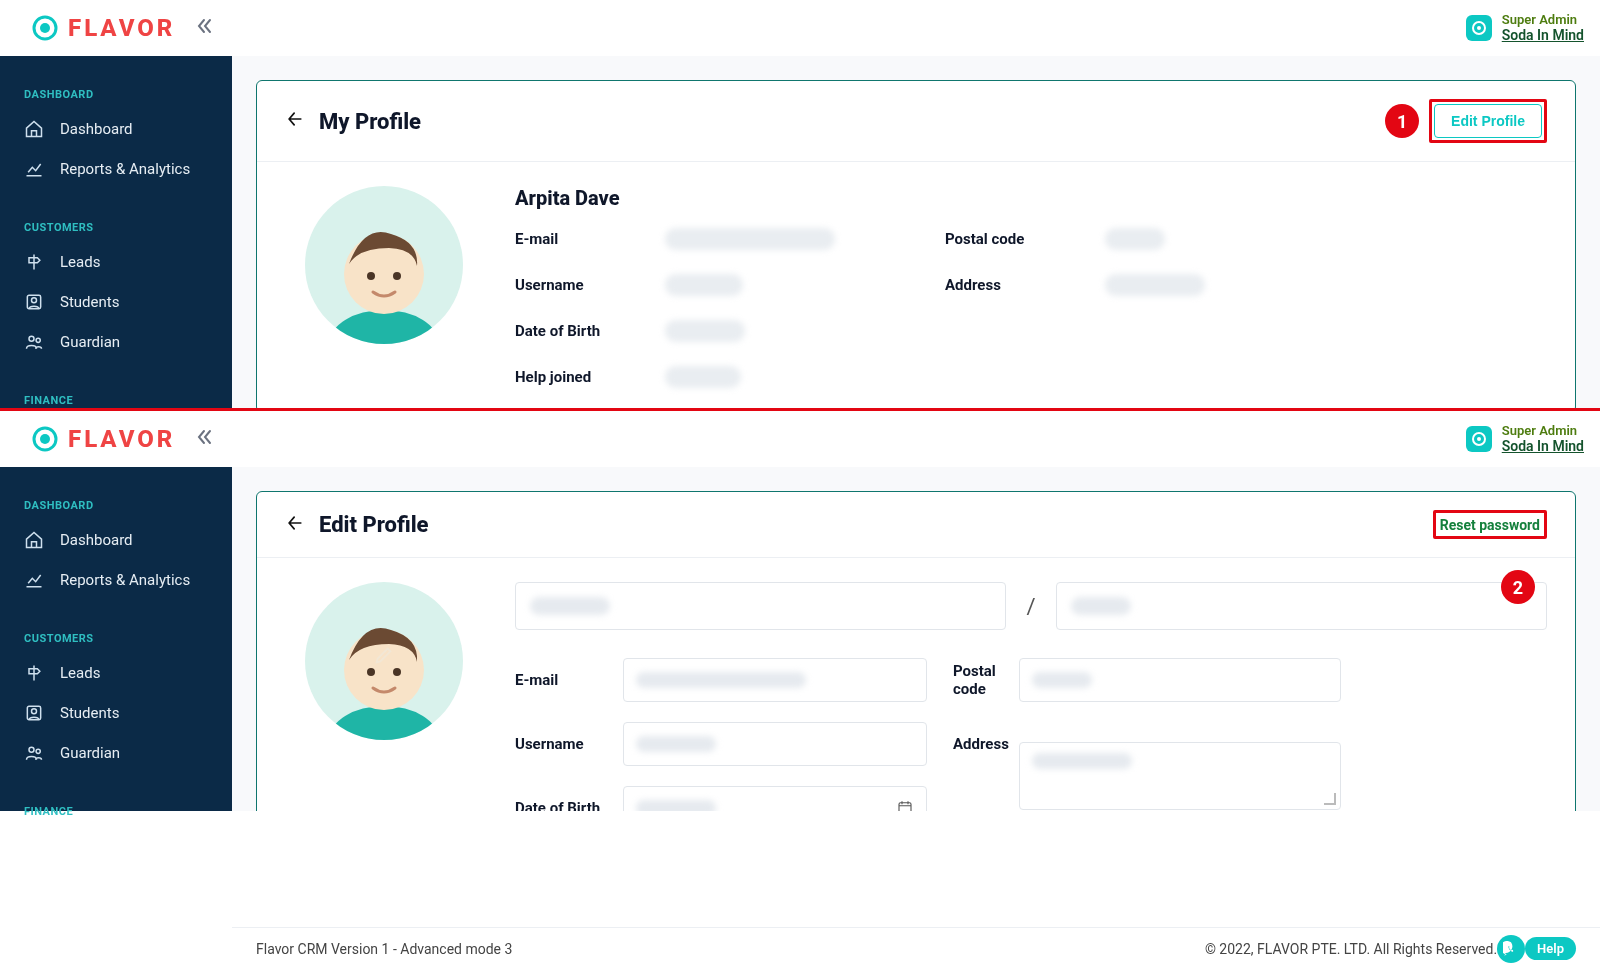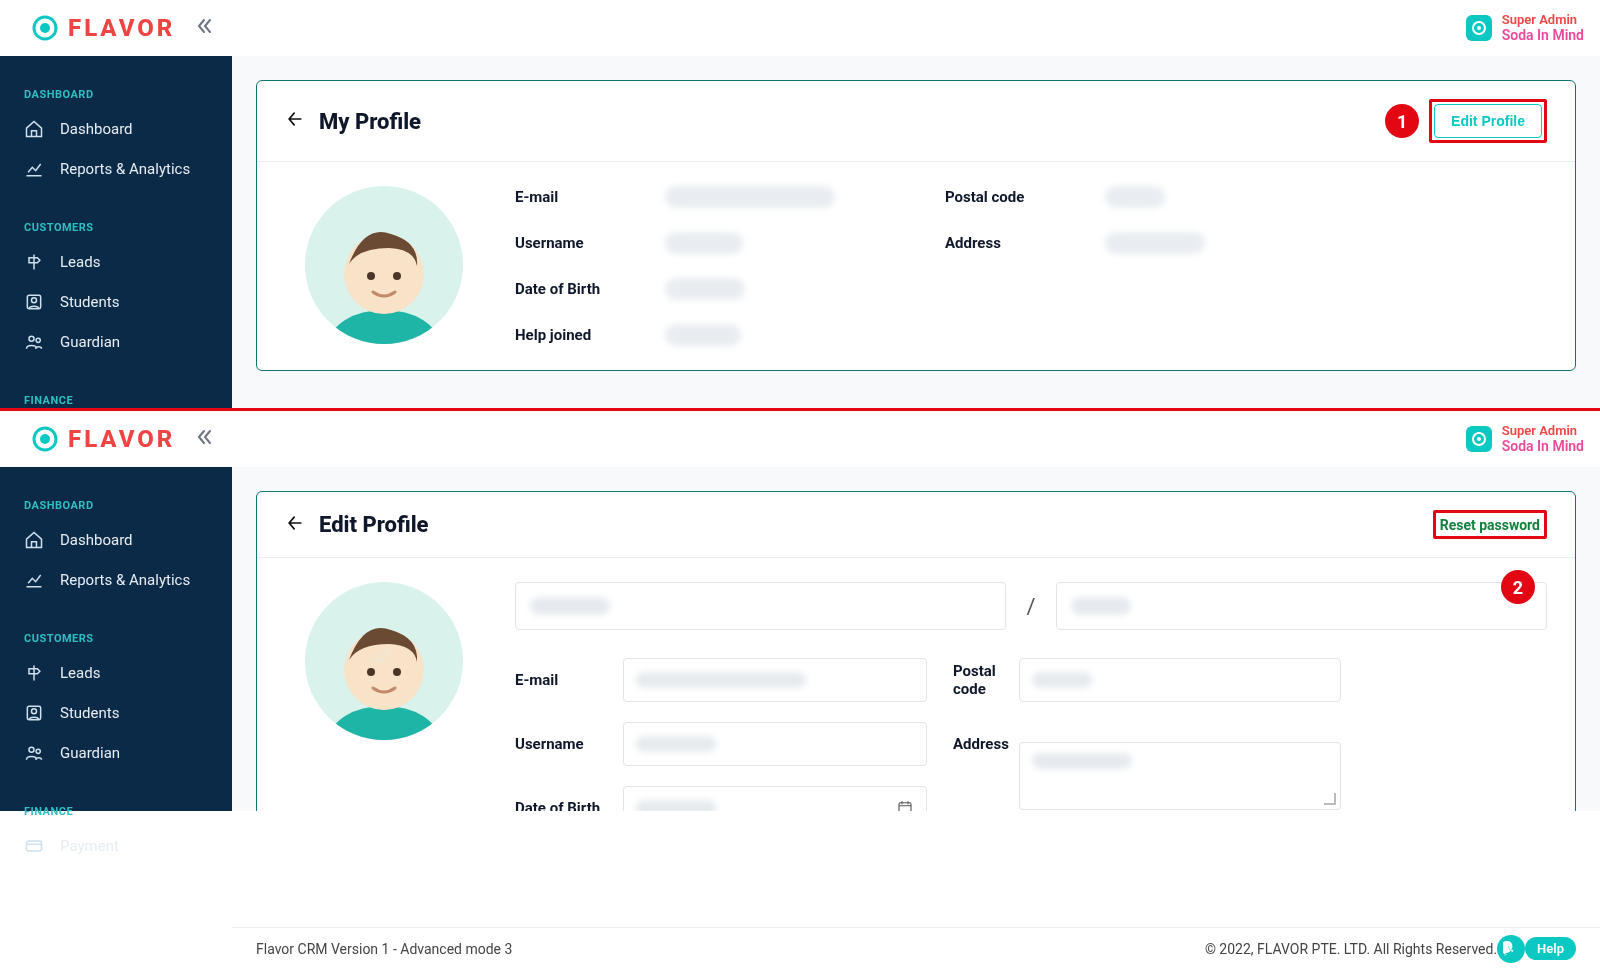--- a/index.html
+++ b/index.html
@@ -11,22 +11,22 @@
   .divider-red { height: 3px; background: #e30613; width: 100%; }
   
   .header { height: 56px; display: flex; align-items: center; padding: 0 16px 0 32px; background: #fff; }
   .logo-wrap { display: flex; align-items: center; gap: 10px; }
   .logo-icon { width: 26px; height: 26px; }
   .logo-text { font-size: 24px; font-weight: 800; letter-spacing: 3px; color: #ef4444; }
   .collapse-btn { margin-left: 20px; cursor: pointer; }
   .header-right { margin-left: auto; display: flex; align-items: center; gap: 10px; }
   .header-avatar { width: 26px; height: 26px; border-radius: 6px; background: #0cc8c3; display: flex; align-items: center; justify-content: center; }
   .header-user { display: flex; flex-direction: column; line-height: 1.2; }
-  .header-role { color: #ef4444; font-size: 13px; font-weight: 600; }
-  .header-name { color: #ec4899; font-size: 14px; font-weight: 600; }
+  .header-role { color: #4d7c0f; font-size: 13px; font-weight: 600; }
+  .header-name { color: #14532d; font-size: 14px; font-weight: 600; text-decoration: underline; }
   
   .body { display: flex; height: calc(100% - 56px); }
   .sidebar { width: 232px; background: #0b2a47; color: #e6edf3; padding-top: 24px; flex-shrink: 0; }
   .side-cat { color: #2fbec1; font-size: 11px; font-weight: 700; letter-spacing: 0.5px; padding: 8px 24px; }
   .side-item { display: flex; align-items: center; gap: 16px; padding: 10px 24px; color: #e6edf3; font-size: 15px; cursor: pointer; }
   .side-item svg { width: 20px; height: 20px; flex-shrink:0; }
   .side-gap { height: 24px; }
   
   .main { flex: 1; background: #f8f9fb; padding: 24px; overflow: hidden; }
   .card { background: #fff; border: 1px solid #0f766e; border-radius: 6px; }
@@ -166,20 +166,21 @@
                 <ellipse cx="65" cy="140" rx="55" ry="34" fill="#1fb5a6"></ellipse>
                 <circle cx="65" cy="70" r="40" fill="#f8e3c8"></circle>
                 <path d="M30 60 Q45 20 72 30 Q100 38 98 62 Q95 45 70 44 Q40 44 30 60" fill="#6b4a33"></path>
                 <circle cx="52" cy="72" r="4" fill="#4a3526"></circle>
                   <circle cx="78" cy="72" r="4" fill="#4a3526"></circle>
                 <path d="M54 88 Q65 96 76 88" stroke="#c4896b" stroke-width="3" fill="none" stroke-linecap="round"></path>
               </svg>
             </div>
           </div>
           <div class="info-col">
+            <div class="person-name">Arpita Dave</div>
             <div class="info-grid">
               <div class="lbl">E-mail</div>
               <div>
                   <div class="blur-pill" style="width:170px"></div>
                 </div>
               <div class="lbl">Postal code</div>
               <div>
                   <div class="blur-pill sm"></div>
                 </div>
 
@@ -276,27 +277,20 @@
       <div class="side-item">
         <svg class="ico" viewBox="0 0 24 24">
             <circle cx="9" cy="8" r="3"></circle>
             <circle cx="17" cy="10" r="2.5"></circle>
             <path d="M3 20 C3 15 15 15 15 20 M14 20 C14 17 21 17 21 20"></path>
           </svg>
         <span>Guardian</span>
       </div>
       <div class="side-gap"></div>
       <div class="side-cat">FINANCE</div>
-      <div class="side-item">
-        <svg class="ico" viewBox="0 0 24 24">
-            <rect x="3" y="6" width="18" height="12" rx="2"></rect>
-            <path d="M3 10 H21"></path>
-          </svg>
-        <span>Payment</span>
-      </div>
     </div>
     <div class="main">
       <div class="card" style="position:relative;">
         <div class="card-head">
           <span class="back-arrow">
             <svg width="20" height="20" viewBox="0 0 24 24">
                 <path d="M19 12 H5 M11 5 L5 12 L11 19" stroke="#111" stroke-width="2" fill="none" stroke-linecap="round"></path>
               </svg>
           </span>
           <span class="card-title">Edit Profile</span>

